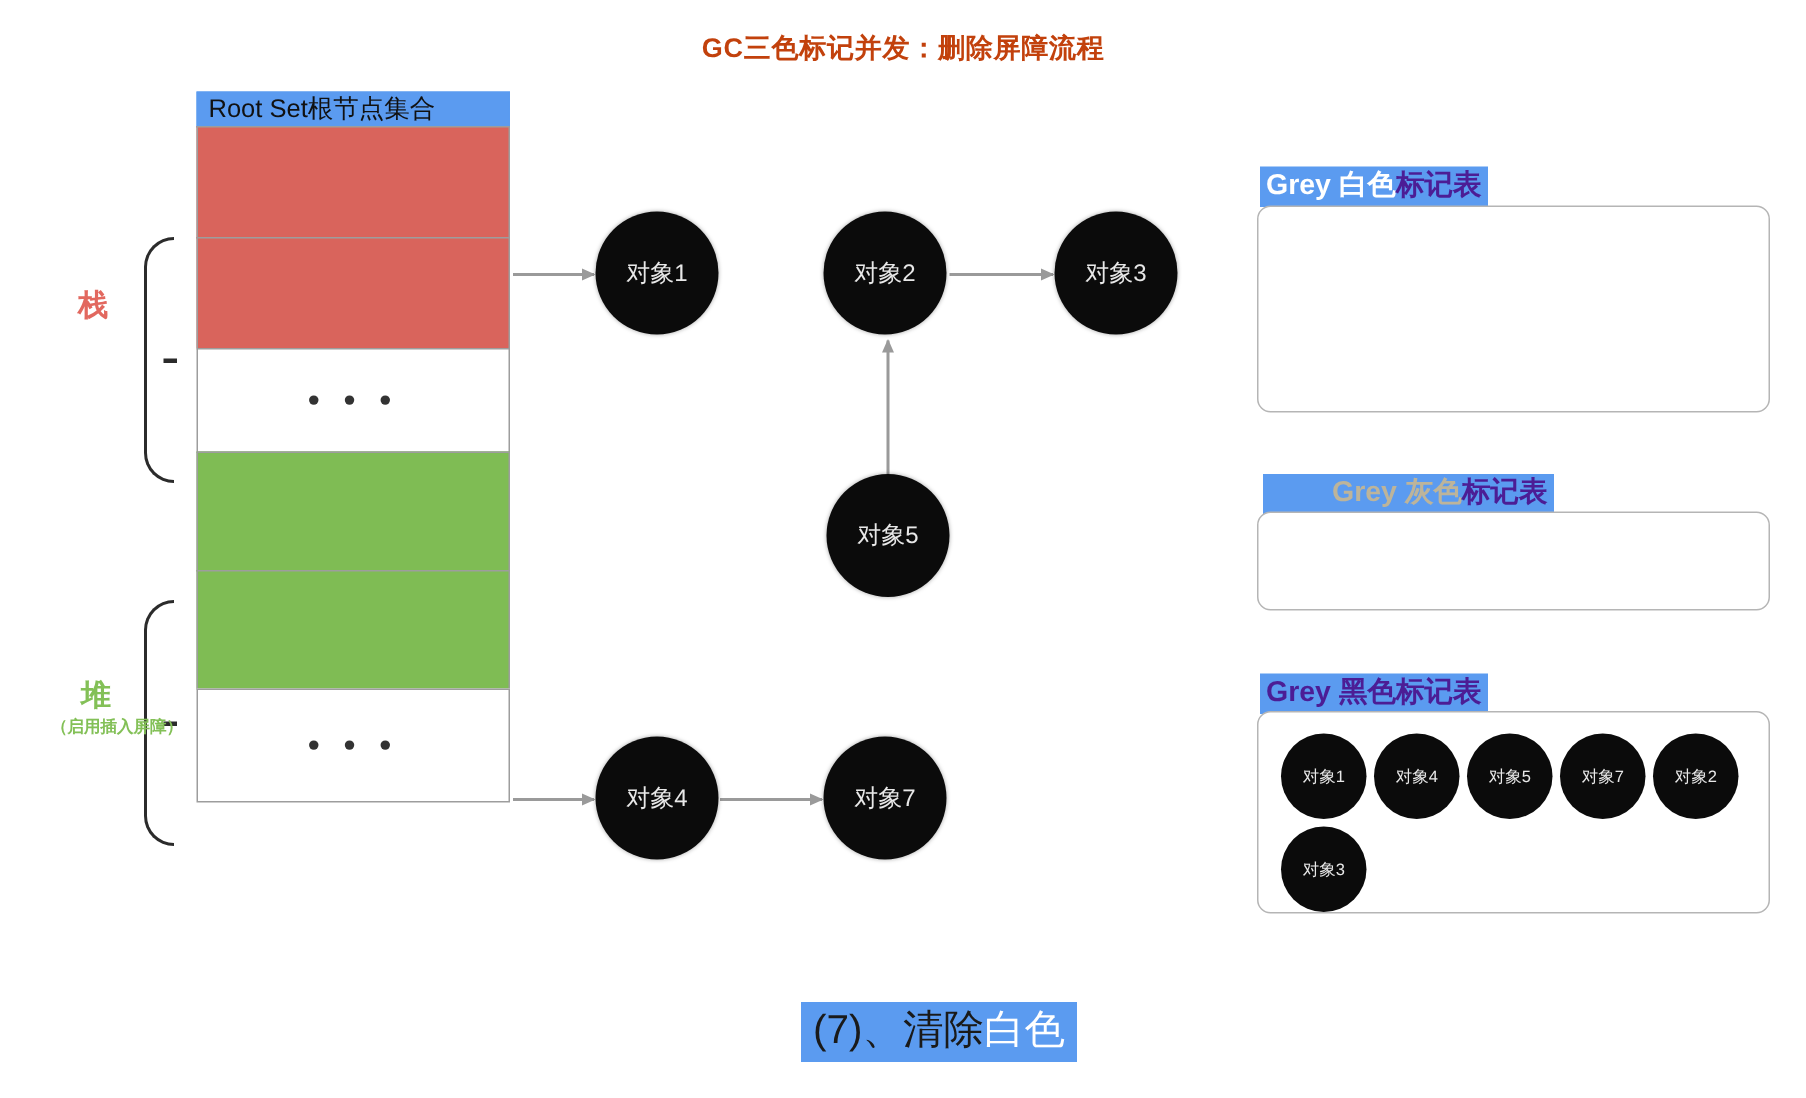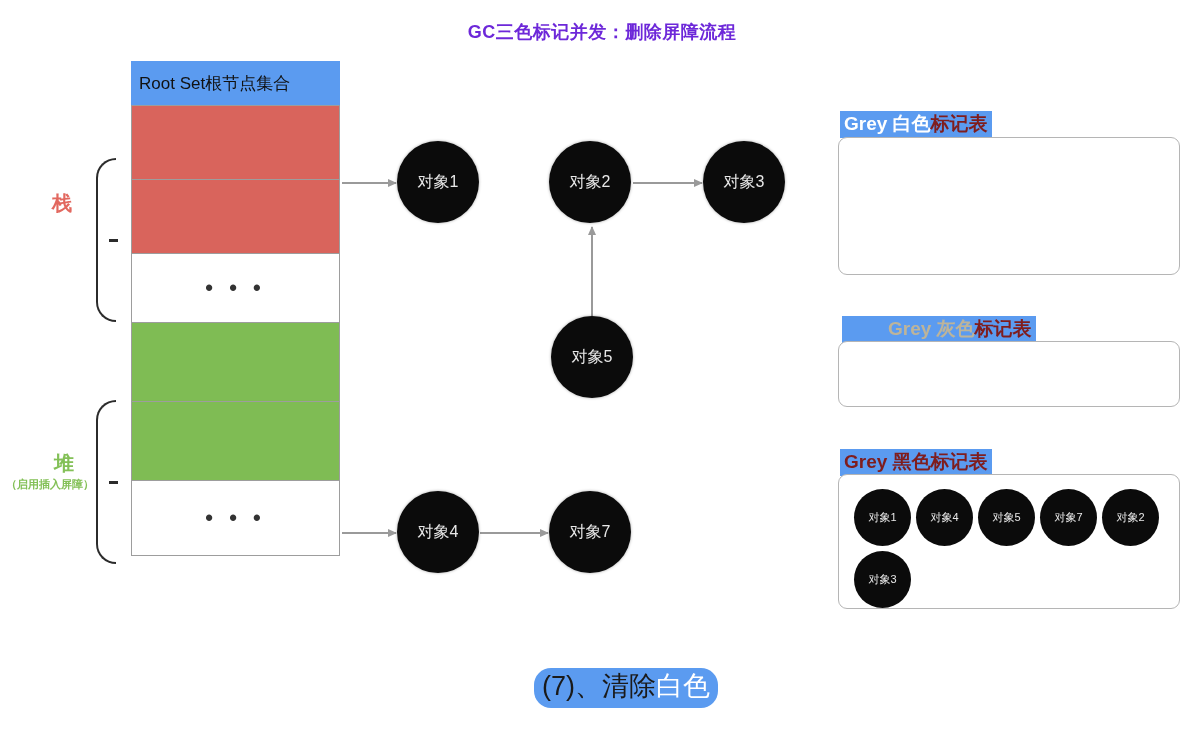--- a/index.html
+++ b/index.html
@@ -19,21 +19,21 @@
   
   #diagram-title {
     position: absolute;
     left: 0;
     top: 20px;
     width: 1204px;
     text-align: center;
     font-size: 18px;
     font-weight: bold;
     letter-spacing: 0.5px;
-    color: #6d28d9;
+    color: #c2410c;
   }
 
   
   #memory-column {
     position: absolute;
     left: 131px;
     top: 62px;
     width: 209px;
   }
   .mem-cell {
@@ -53,26 +53,26 @@
     background: #efd044;
     border: 1px solid #c5a92d;
     display: flex;
     align-items: center;
     justify-content: center;
     color: #ffffff;
     font-size: 17px;
     font-weight: bold;
   }
   .mem-rootset {
-    height: 45px;
+    height: 24px;
     background: #62a0ea;
     background: #5b9bf0;
     border-color: #5b9bf0;
     display: flex;
-    align-items: center;
+    align-items: flex-end;
     padding-left: 7px;
     font-size: 17px;
     color: #111111;
   }
   .mem-red    { height: 75px; background: #d9645c; border-color: #9d9d9d; }
   .mem-green  { height: 80px; background: #7fbc54; border-color: #9d9d9d; }
   .mem-blank  { height: 70px; background: #ffffff; }
   .mem-blank-tall { height: 76px; background: #ffffff; }
   .ellipsis {
     width: 100%;
@@ -104,21 +104,21 @@
     top: 450px;
     width: 104px;
     font-size: 20px;
     color: #83c057;
   }
   #label-heap-sub {
     position: absolute;
     left: 6px;
     top: 477px;
     width: 116px;
-    text-align: left;
+    text-align: right;
     font-size: 11px;
     font-weight: bold;
     color: #83c057;
   }
   .brace {
     position: absolute;
     border: 2.5px solid #2b2b2b;
     border-right: none;
     border-radius: 28px 0 0 28px;
     width: 18px;
@@ -197,21 +197,21 @@
   .table-title {
     position: absolute;
     font-size: 19px;
     font-weight: bold;
     background: #5b9bf0;
     padding: 1px 4px 2px 4px;
     white-space: nowrap;
     line-height: 1.25;
   }
   .t-white  { color: #ffffff; }
-  .t-black  { color: #7f1d1d; }
+  .t-black  { color: #4c1d95; }
   .t-grey   { color: #bdb49a; }
 
   .table-box {
     position: absolute;
     box-sizing: border-box;
     border: 1.5px solid #b5b5b5;
     border-radius: 9px;
     background: #ffffff;
   }
   #white-title { left: 840px; top: 111px; }
@@ -250,21 +250,20 @@
   
   #caption {
     position: absolute;
     left: 534px;
     top: 668px;
     font-size: 27px;
     background: #5b9bf0;
     padding: 3px 8px 6px 8px;
     white-space: nowrap;
     line-height: 1.15;
-    border-radius: 17px;
   }
   #caption .c-dark { color: #1a1a1a; }
   #caption .c-light { color: #ffffff; }
 </style>
 </head>
 <body>
 
 <div id="diagram-title">GC三色标记并发：删除屏障流程</div>
 
 <div class="mem-program">

